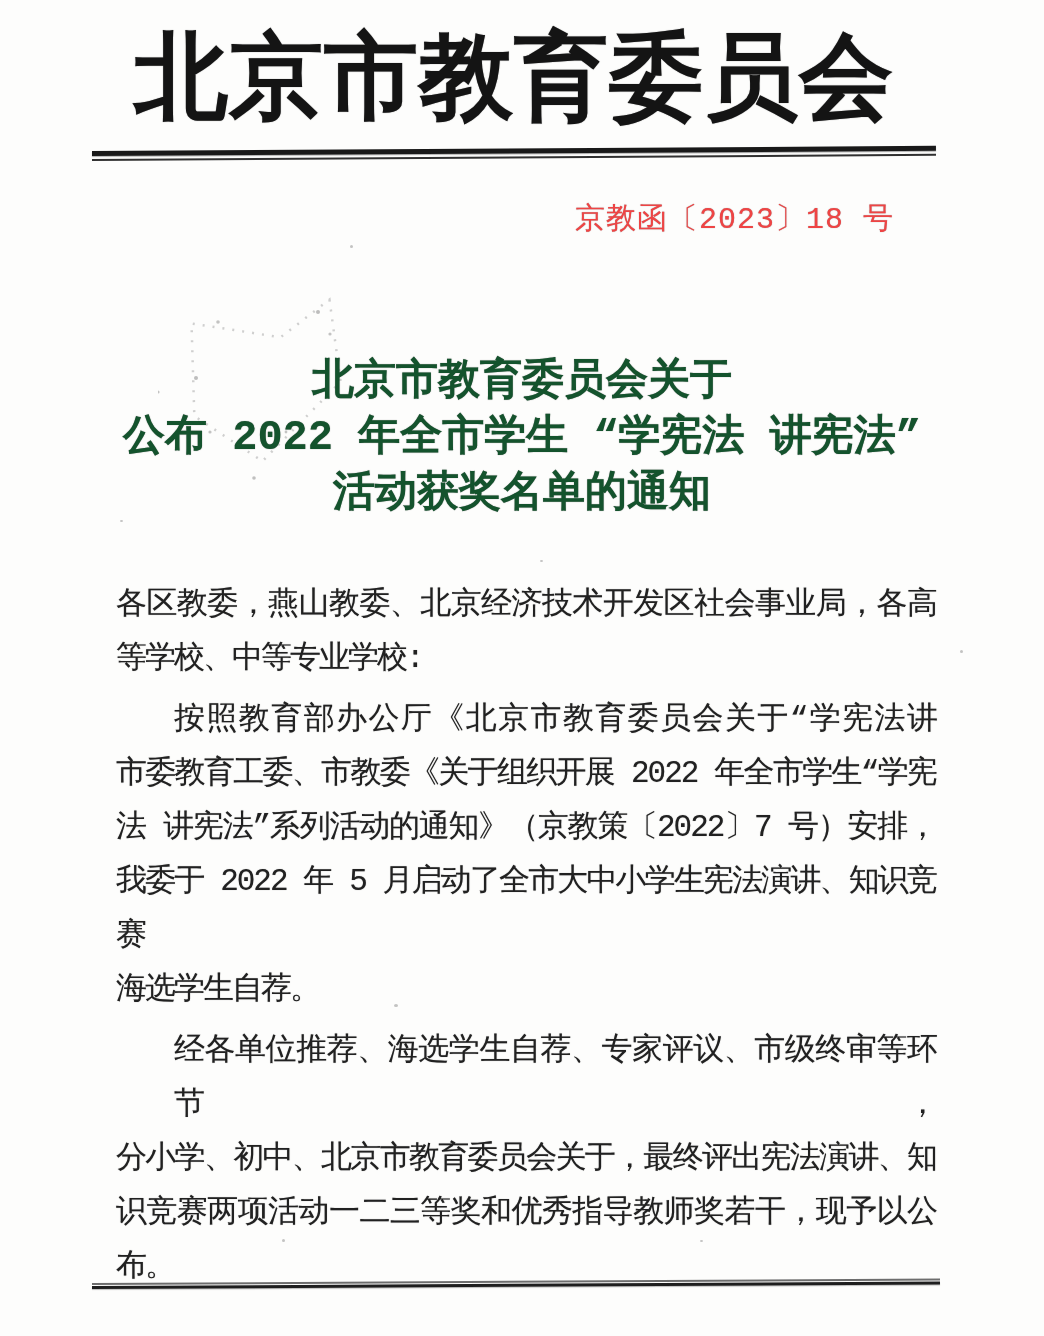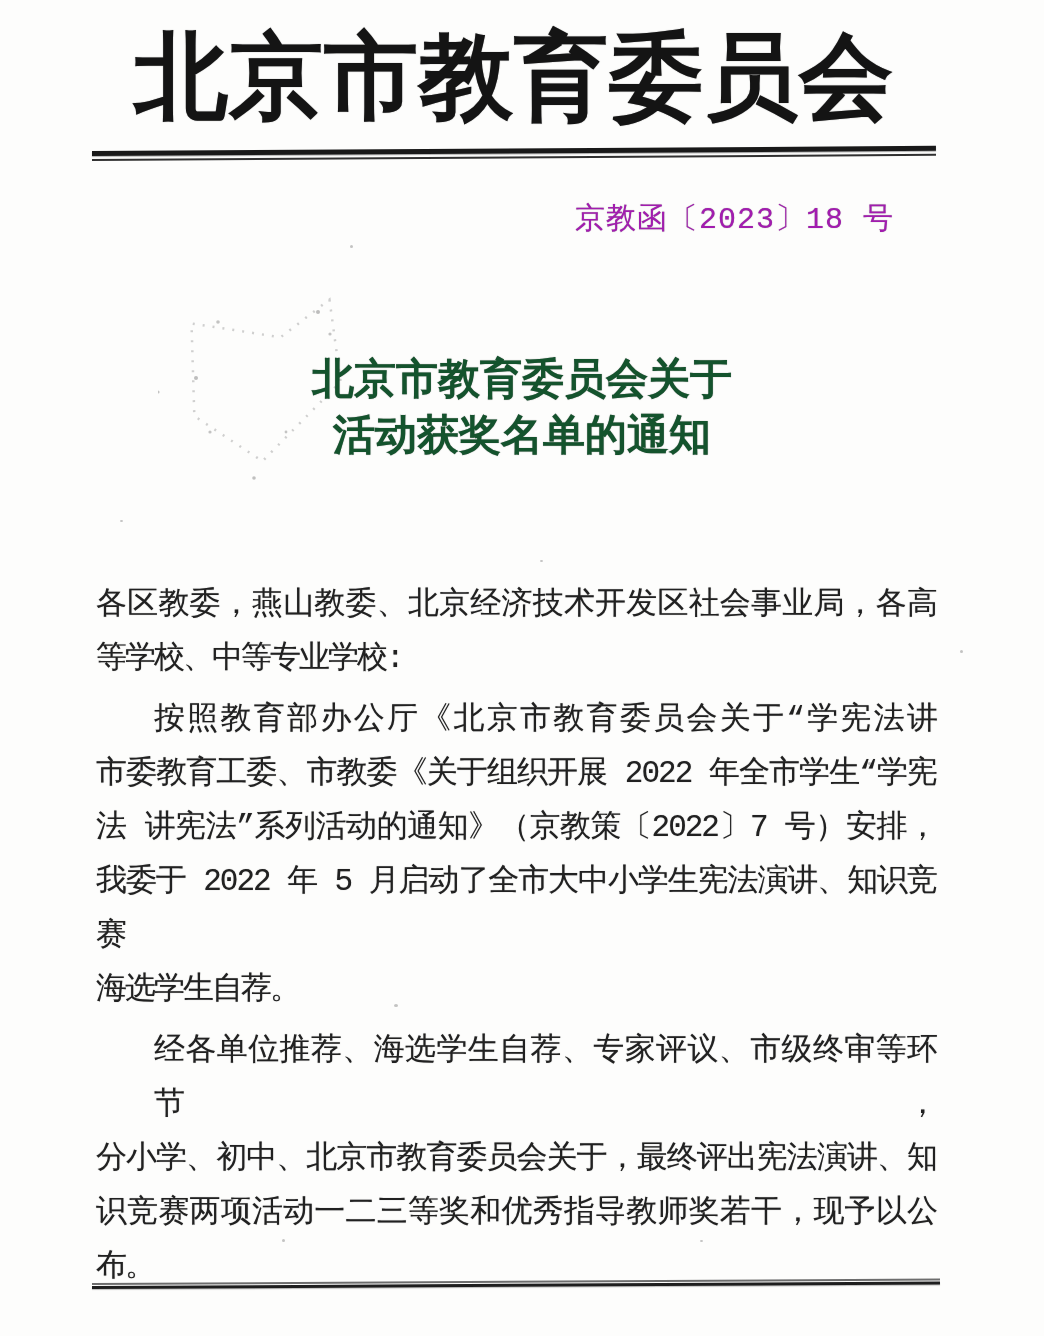--- a/index.html
+++ b/index.html
@@ -23,40 +23,40 @@
     white-space:nowrap;
   }
   .header-rule{
     position:absolute;left:92px;top:151px;width:844px;
     transform:rotate(-0.35deg);transform-origin:left center;
   }
   .header-rule .rule-thick{height:5px;background:#191919;box-shadow:0 1px 1px rgba(0,0,0,.3);}
   .header-rule .rule-thin{height:2px;background:#303030;margin-top:3px;}
   .doc-number{
     position:absolute;top:198px;right:150px;
-    font-size:30px;letter-spacing:1px;color:#a21caf;
+    font-size:30px;letter-spacing:1px;color:#ef4444;
     text-shadow:0 0 1px rgba(0,0,0,.4);
     white-space:nowrap;
   }
   
   .doc-title{
     position:absolute;top:354px;left:0;width:100%;
     text-align:center;
     font-size:42px;font-weight:bold;line-height:56px;
     color:#14532d;
     text-shadow:0 0 1px rgba(0,0,0,.5);
   }
   
   .body-text{
     position:absolute;top:578px;left:96px;width:840px;
     font-size:31px;line-height:54px;letter-spacing:-2px;
     color:#212121;
     text-shadow:0 0 1px rgba(25,25,25,.4);
   }
-  .body-line{text-align:justify;text-align-last:justify;}
+  .body-line{text-align:justify;text-align-last:justify;margin-left:20px;}
   .body-line.short{text-align-last:left;}
   .body-line.para-start{padding-left:58px;margin-top:7px;}
   
   .bottom-rule{
     position:absolute;left:92px;top:1283px;width:848px;
     transform:rotate(-0.3deg);transform-origin:left center;
   }
   .bottom-rule .rule-thin{height:2px;background:#6d6d6d;}
   .bottom-rule .rule-thick{height:3px;background:#1e1e1e;margin-top:1px;box-shadow:0 1px 1px rgba(0,0,0,.25);}
   
@@ -84,20 +84,21 @@
     <circle cx="60" cy="40" r="1.8" fill="#8a8a8a"></circle>
     <circle cx="38" cy="96" r="2" fill="#808080"></circle>
     <circle cx="52" cy="150" r="1.6" fill="#8a8a8a"></circle>
     <circle cx="96" cy="196" r="1.8" fill="#848484"></circle>
     <circle cx="128" cy="150" r="1.4" fill="#8c8c8c"></circle>
     <circle cx="182,110" cy="110" r="1.6" fill="#8a8a8a"></circle>
   </svg>
 
   <div class="doc-title">
     <div>北京市教育委员会关于</div>
+    <div>公布 2022 年全市学生 “学宪法 讲宪法”</div>
     <div>活动获奖名单的通知</div>
   </div>
 
   <div class="body-text">
     <div class="body-line">各区教委，燕山教委、北京经济技术开发区社会事业局，各高</div>
     <div class="body-line short">等学校、中等专业学校:</div>
     <div class="body-line para-start">按照教育部办公厅《北京市教育委员会关于“学宪法讲</div>
     <div class="body-line">市委教育工委、市教委《关于组织开展 2022 年全市学生“学宪</div>
     <div class="body-line">法 讲宪法”系列活动的通知》（京教策〔2022〕7 号）安排，</div>
     <div class="body-line">我委于 2022 年 5 月启动了全市大中小学生宪法演讲、知识竞赛</div>

